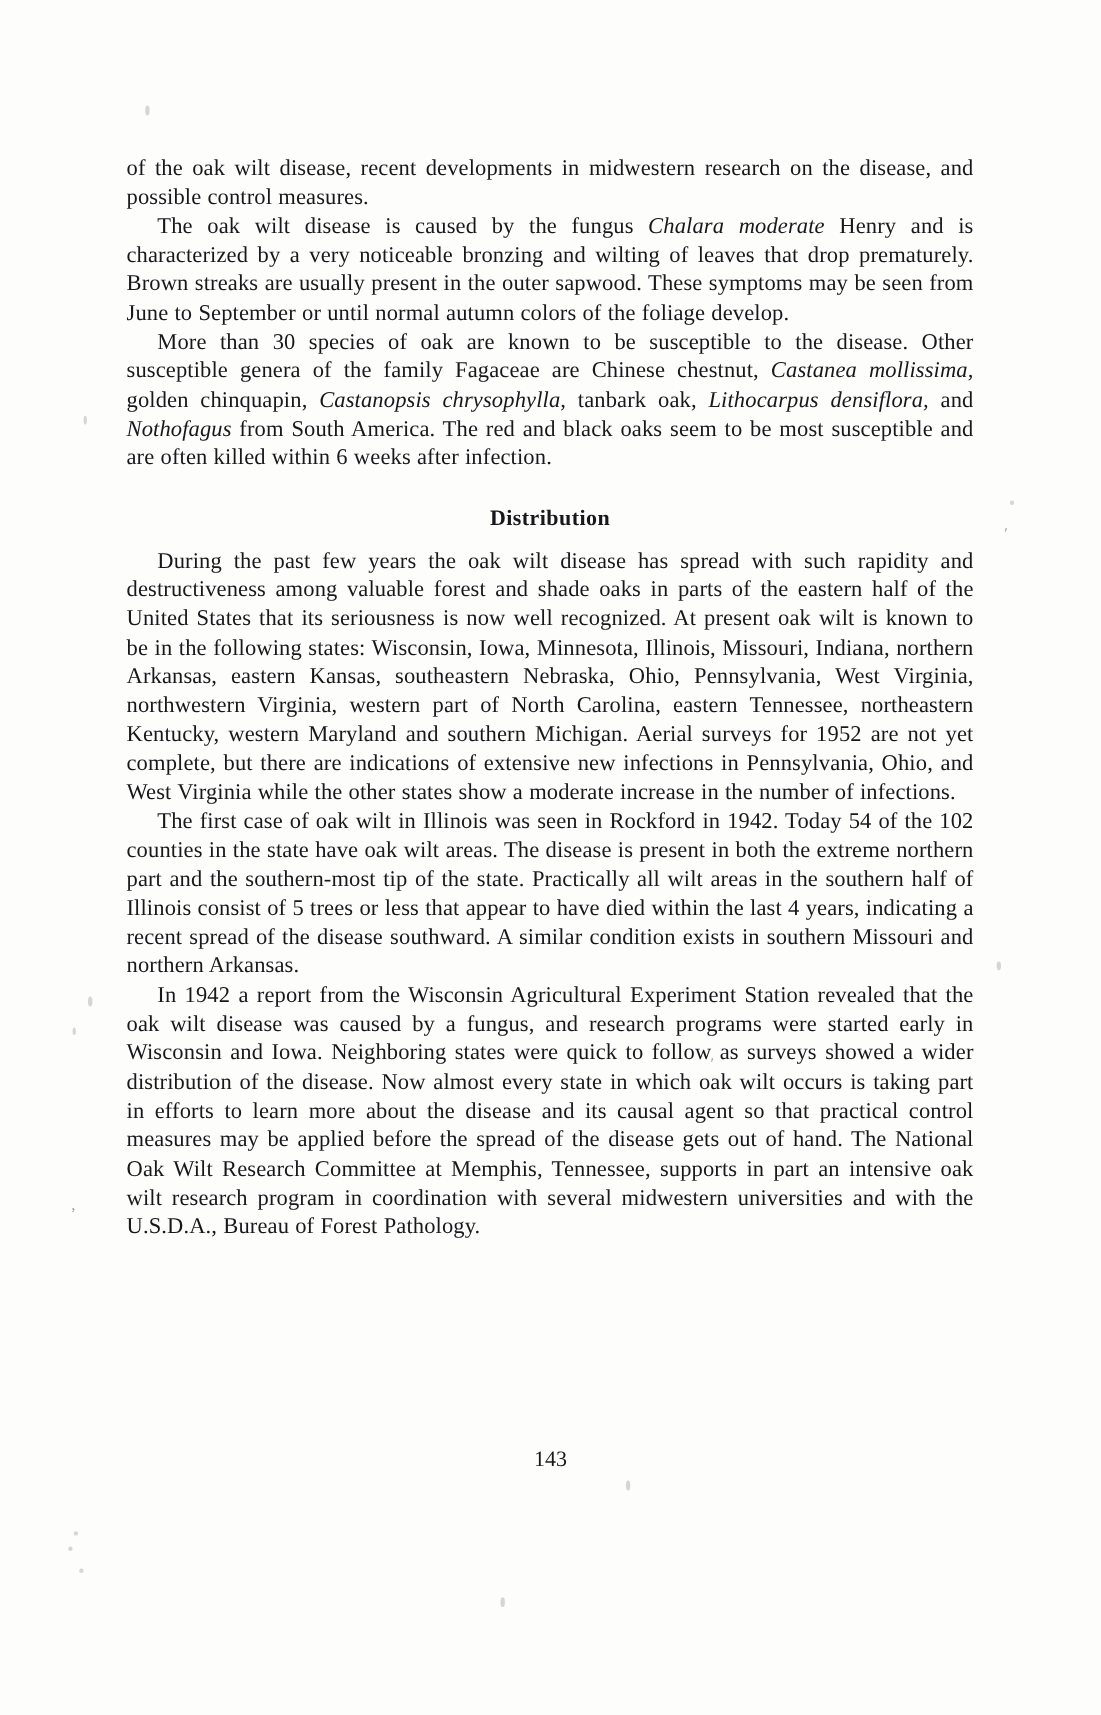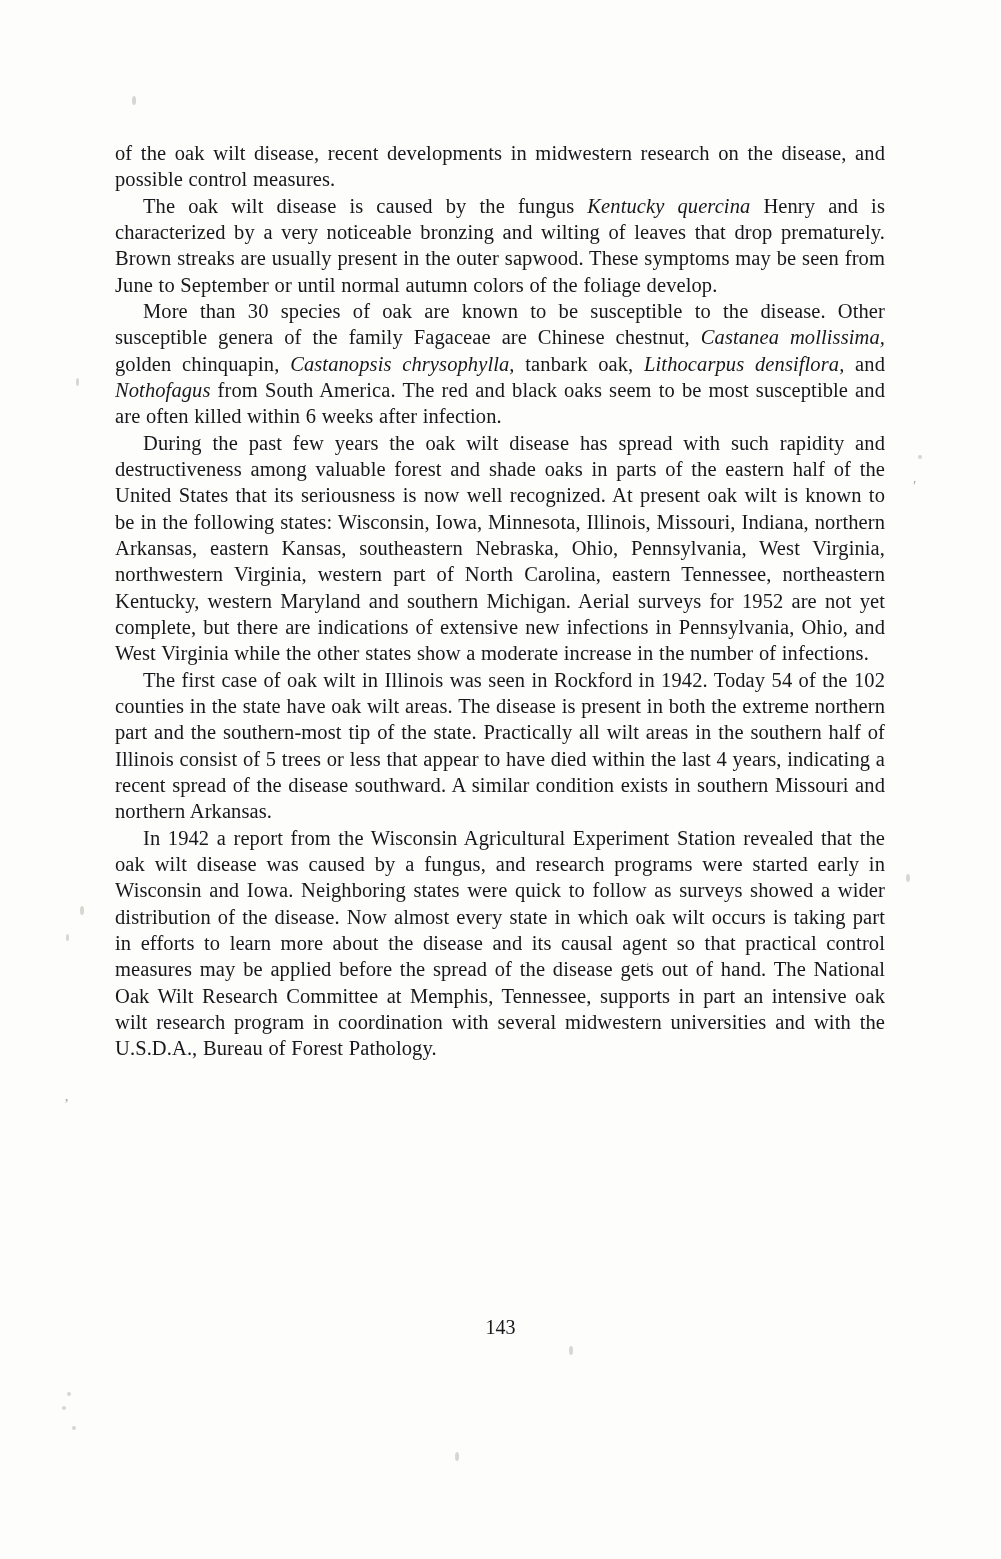--- a/index.html
+++ b/index.html
@@ -82,24 +82,25 @@
 </style>
 </head>
 <body>
 
 <div class="page"></div>
 
 <div class="content">
 
   <p class="para noindent">of the oak wilt disease, recent developments in midwestern research on the disease, and possible control measures.</p>
 
-  <p class="para">The oak wilt disease is caused by the fungus <em class="sci">Kentucky quercina</em> Henry and is characterized by a very noticeable bronzing and wilting of leaves that drop prematurely. Brown streaks are usually present in the outer sapwood. These symptoms may be seen from June to September or until normal autumn colors of the foliage develop.</p>
+  <p class="para">The oak wilt disease is caused by the fungus <em class="sci">Chalara moderate</em> Henry and is characterized by a very noticeable bronzing and wilting of leaves that drop prematurely. Brown streaks are usually present in the outer sapwood. These symptoms may be seen from June to September or until normal autumn colors of the foliage develop.</p>
 
   <p class="para">More than 30 species of oak are known to be susceptible to the disease. Other susceptible genera of the family Fagaceae are Chinese chestnut, <em class="sci">Castanea mollissima,</em> golden chinquapin, <em class="sci">Castanopsis chrysophylla,</em> tanbark oak, <em class="sci">Lithocarpus densiflora,</em> and <em class="sci">Nothofagus</em> from South America. The red and black oaks seem to be most susceptible and are often killed within 6 weeks after infection.</p>
 
+  <h2 class="section-head">Distribution</h2>
 
   <p class="para">During the past few years the oak wilt disease has spread with such rapidity and destructiveness among valuable forest and shade oaks in parts of the eastern half of the United States that its seriousness is now well recognized. At present oak wilt is known to be in the following states: Wisconsin, Iowa, Minnesota, Illinois, Missouri, Indiana, northern Arkansas, eastern Kansas, southeastern Nebraska, Ohio, Pennsylvania, West Virginia, northwestern Virginia, western part of North Carolina, eastern Tennessee, northeastern Kentucky, western Maryland and southern Michigan. Aerial surveys for 1952 are not yet complete, but there are indications of extensive new infections in Pennsylvania, Ohio, and West Virginia while the other states show a moderate increase in the number of infections.</p>
 
   <p class="para">The first case of oak wilt in Illinois was seen in Rockford in 1942. Today 54 of the 102 counties in the state have oak wilt areas. The disease is present in both the extreme northern part and the southern-most tip of the state. Practically all wilt areas in the southern half of Illinois consist of 5 trees or less that appear to have died within the last 4 years, indicating a recent spread of the disease southward. A similar condition exists in southern Missouri and northern Arkansas.</p>
 
 
   <p class="para">In 1942 a report from the Wisconsin Agricultural Experiment Station revealed that the oak wilt disease was caused by a fungus, and research programs were started early in Wisconsin and Iowa. Neighboring states were quick to follow as surveys showed a wider distribution of the disease. Now almost every state in which oak wilt occurs is taking part in efforts to learn more about the disease and its causal agent so that practical control measures may be applied before the spread of the disease gets out of hand. The National Oak Wilt Research Committee at Memphis, Tennessee, supports in part an intensive oak wilt research program in coordination with several midwestern universities and with the U.S.D.A., Bureau of Forest Pathology.</p>
 
 
 </div>

